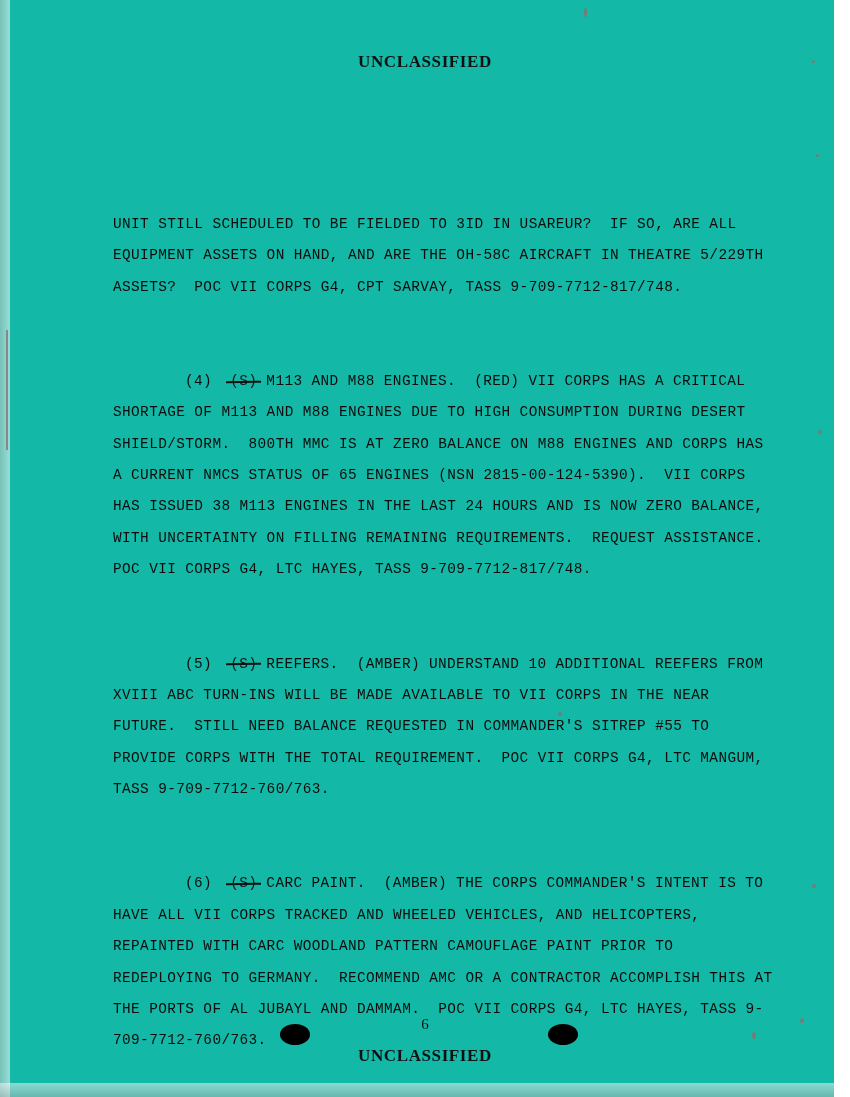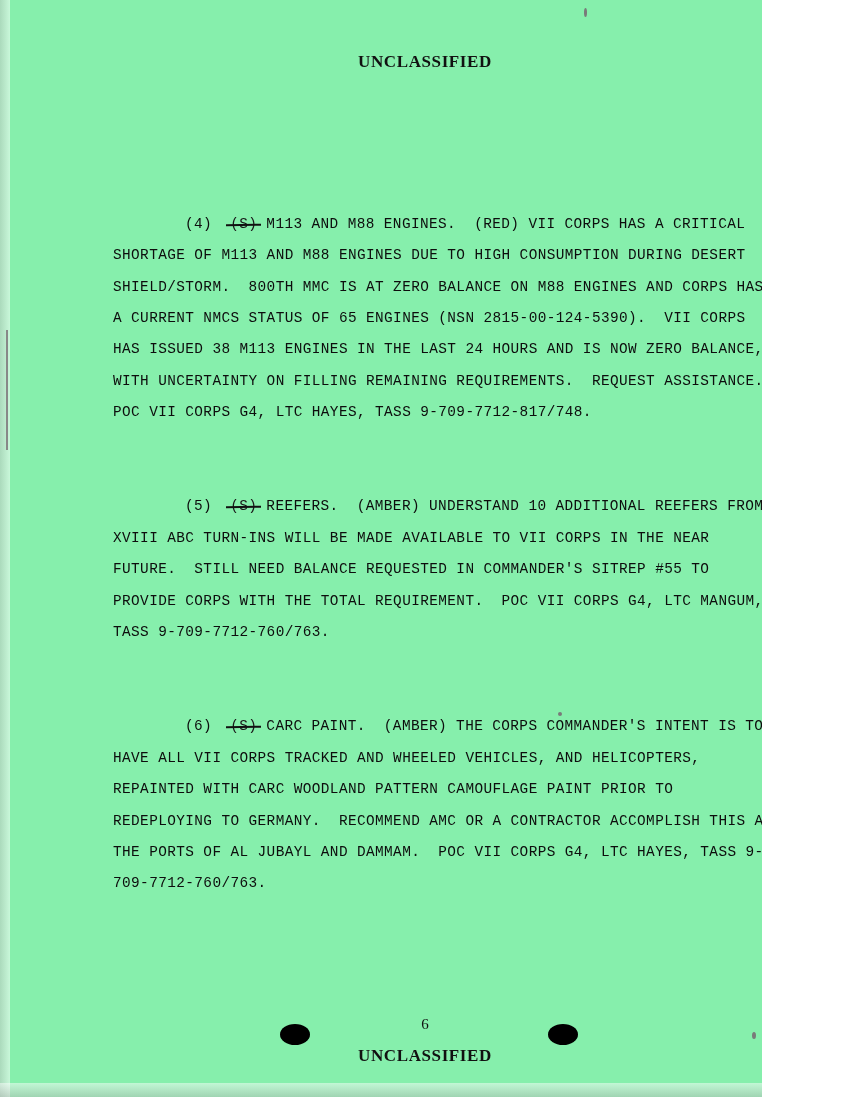--- a/index.html
+++ b/index.html
@@ -5,23 +5,23 @@
   html, body {
     margin: 0;
     padding: 0;
     background: #ffffff;
   }
   body {
     font-family: "Liberation Sans", sans-serif;
   }
   .page {
     position: relative;
-    width: 762px;
+    width: 834px;
     height: 1097px;
-    background: #86efac;
+    background: #14b8a6;
     overflow: hidden;
     box-sizing: border-box;
   }
   
   .scan-edge-left {
     position: absolute;
     left: 0; top: 0;
     width: 10px; height: 1097px;
     background: linear-gradient(to right, #c9c9c9, #ffffff);
     opacity: 0.55;
@@ -137,20 +137,21 @@
   <div class="speck" style="left:816px; top:154px; width:3px; height:3px;"></div>
   <div class="speck" style="left:818px; top:430px; width:4px; height:4px;"></div>
   <div class="speck" style="left:558px; top:712px; width:4px; height:4px;"></div>
   <div class="speck" style="left:812px; top:884px; width:4px; height:4px;"></div>
   <div class="speck" style="left:752px; top:1032px; width:4px; height:7px;"></div>
   <div class="speck" style="left:800px; top:1018px; width:4px; height:5px;"></div>
 
   <div class="classification-top">UNCLASSIFIED</div>
 
   <div class="body-text">
+    <p class="para"><span>UNIT STILL SCHEDULED TO BE FIELDED TO 3ID IN USAREUR?  IF SO, ARE ALL EQUIPMENT ASSETS ON HAND, AND ARE THE OH-58C AIRCRAFT IN THEATRE 5/229TH ASSETS?  POC VII CORPS G4, CPT SARVAY, TASS 9-709-7712-817/748.</span></p>
     <p class="para"><span class="indent"></span><span>(4)</span>&nbsp;&nbsp;<span class="redaction">(S)</span> <span>M113 AND M88 ENGINES.  (RED) VII CORPS HAS A CRITICAL SHORTAGE OF M113 AND M88 ENGINES DUE TO HIGH CONSUMPTION DURING DESERT SHIELD/STORM.  800TH MMC IS AT ZERO BALANCE ON M88 ENGINES AND CORPS HAS A CURRENT NMCS STATUS OF 65 ENGINES (NSN 2815-00-124-5390).  VII CORPS HAS ISSUED 38 M113 ENGINES IN THE LAST 24 HOURS AND IS NOW ZERO BALANCE, WITH UNCERTAINTY ON FILLING REMAINING REQUIREMENTS.  REQUEST ASSISTANCE.  POC VII CORPS G4, LTC HAYES, TASS 9-709-7712-817/748.</span></p>
     <p class="para"><span class="indent"></span><span>(5)</span>&nbsp;&nbsp;<span class="redaction">(S)</span> <span>REEFERS.  (AMBER) UNDERSTAND 10 ADDITIONAL REEFERS FROM XVIII ABC TURN-INS WILL BE MADE AVAILABLE TO VII CORPS IN THE NEAR FUTURE.  STILL NEED BALANCE REQUESTED IN COMMANDER'S SITREP #55 TO PROVIDE CORPS WITH THE TOTAL REQUIREMENT.  POC VII CORPS G4, LTC MANGUM, TASS 9-709-7712-760/763.</span></p>
     <p class="para"><span class="indent"></span><span>(6)</span>&nbsp;&nbsp;<span class="redaction">(S)</span> <span>CARC PAINT.  (AMBER) THE CORPS COMMANDER'S INTENT IS TO HAVE ALL VII CORPS TRACKED AND WHEELED VEHICLES, AND HELICOPTERS, REPAINTED WITH CARC WOODLAND PATTERN CAMOUFLAGE PAINT PRIOR TO REDEPLOYING TO GERMANY.  RECOMMEND AMC OR A CONTRACTOR ACCOMPLISH THIS AT THE PORTS OF AL JUBAYL AND DAMMAM.  POC VII CORPS G4, LTC HAYES, TASS 9-709-7712-760/763.</span></p>
     
   </div>
 
   <div class="page-number">6</div>
 
   <div class="hole left"></div>
   <div class="hole right"></div>

